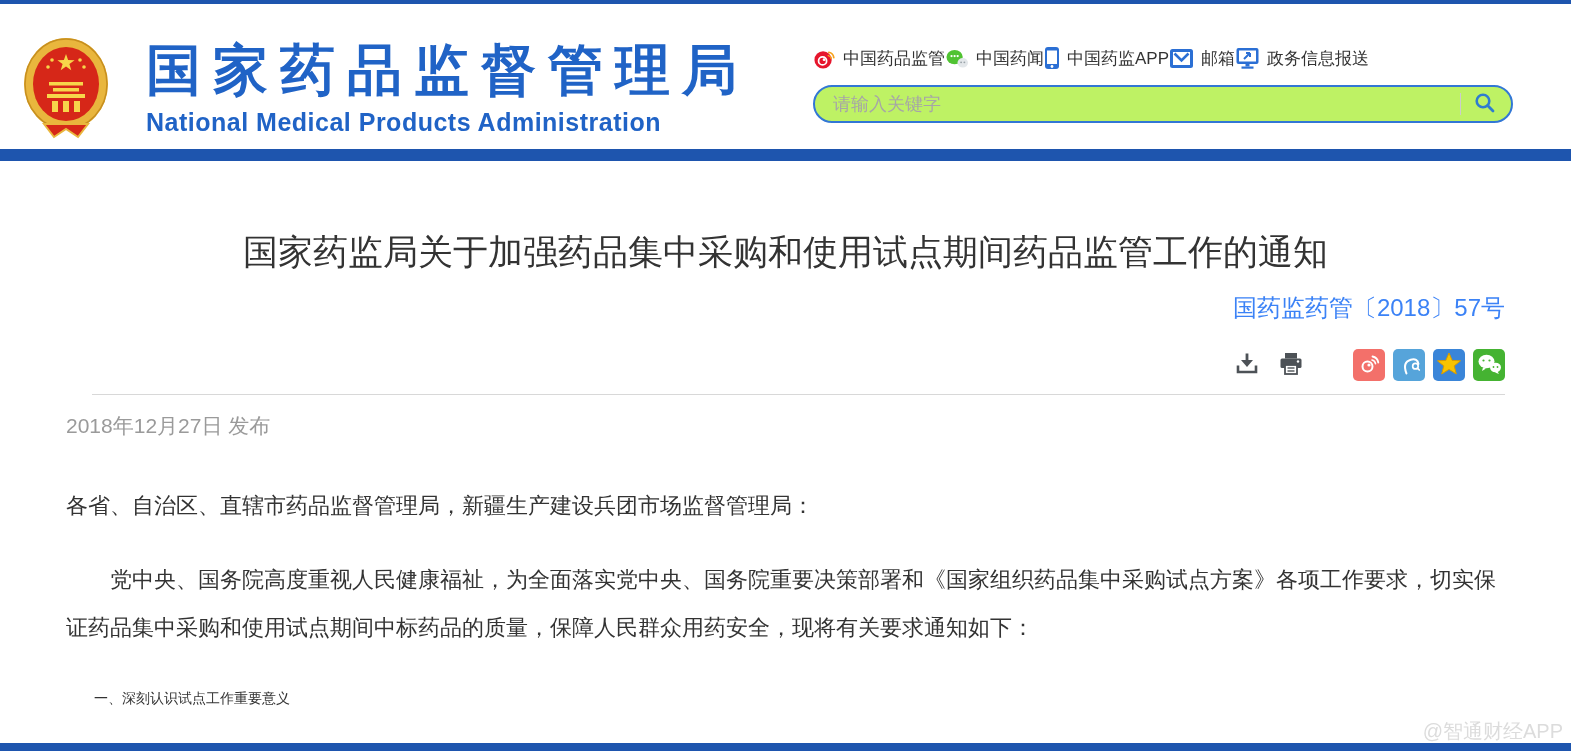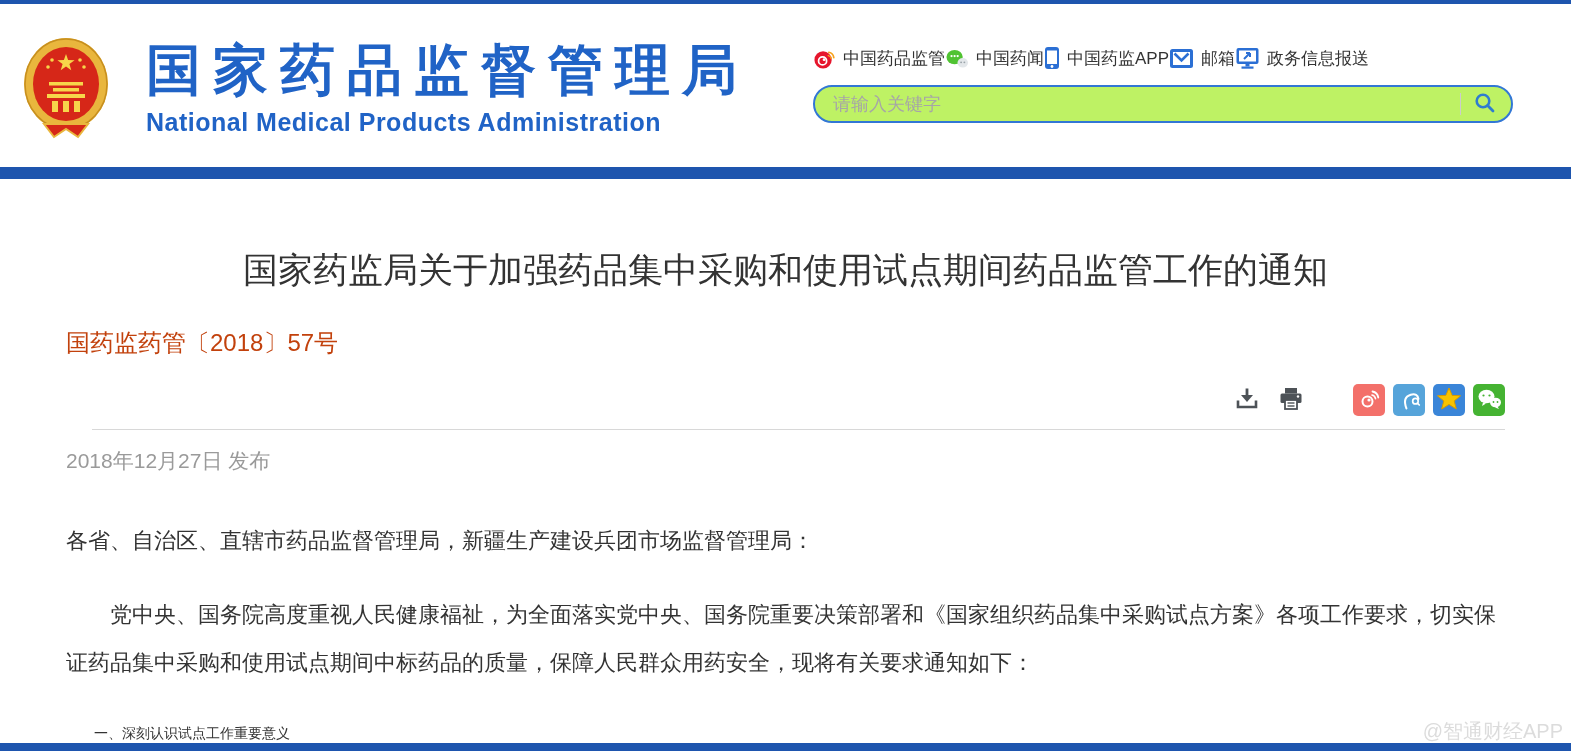--- a/index.html
+++ b/index.html
@@ -5,21 +5,21 @@
   * { box-sizing: border-box; margin: 0; padding: 0; }
   html,body { width:1571px; height:751px; }
   body {
     font-family: "Liberation Sans", "DejaVu Sans", sans-serif;
     background:#ffffff; color:#333; position:relative; overflow:hidden;
   }
   .top-line { height:4px; background:#1e55ae; }
   .bottom-bar { position:absolute; left:0; right:0; bottom:0; height:8px; background:#1e55ae; }
 
   
-  .site-header { height:163px; position:relative; background:#fff; }
+  .site-header { height:145px; position:relative; background:#fff; }
   .logo-group { position:absolute; left:22px; top:30px; display:flex; align-items:flex-start; }
   .emblem { width:88px; height:108px; flex:0 0 auto; }
   .logo-text { margin-left:36px; padding-top:8px; }
   .logo-cn { font-size:55px; font-weight:700; color:#2063c6; letter-spacing:12px; line-height:1.05; white-space:nowrap; }
   .logo-en { font-size:25px; font-weight:600; color:#2063c6; margin-top:8px; letter-spacing:0.5px; white-space:nowrap; }
 
   .header-right { position:absolute; right:58px; top:42px; width:700px; }
   .quicklinks { display:flex; align-items:center; white-space:nowrap; }
   .quicklink { display:flex; align-items:center; gap:7px; font-size:17px; color:#333; text-decoration:none; cursor:pointer; }
   .quicklink svg { display:block; }
@@ -30,21 +30,21 @@
     font-family:"Liberation Sans","DejaVu Sans",sans-serif; }
   .search-input::placeholder { color:#a6a6a6; }
   .search-divider { width:1px; height:22px; background:#ccc; margin:0 10px; }
   .search-button { border:none; background:none; cursor:pointer; display:flex; align-items:center; padding:2px; }
 
   .blue-bar { height:12px; background:#1e55ae; }
 
   
   .article { padding:0 66px; }
   .article-title { text-align:center; margin-top:68px; font-size:35px; font-weight:400; color:#333; }
-  .doc-number { text-align:left; margin-top:33px; font-size:24px; color:#c2410c; }
+  .doc-number { text-align:right; margin-top:16px; font-size:24px; color:#3b82f6; }
 
   .toolbar-row { display:flex; justify-content:flex-end; align-items:center; margin-top:24px; height:34px; }
   .tool-button { border:none; background:none; cursor:pointer; padding:0; margin-left:16px; display:flex; align-items:center; }
   .share-group { display:flex; margin-left:40px; }
   .share-button { width:32px; height:32px; border-radius:5px; margin-left:8px; border:none; cursor:pointer;
     display:flex; align-items:center; justify-content:center; padding:0; }
   .share-weibo { background:#f3706a; }
   .share-tweibo { background:#56a4da; }
   .share-qzone { background:#3a85d8; }
   .share-wechat { background:#45b332; }

